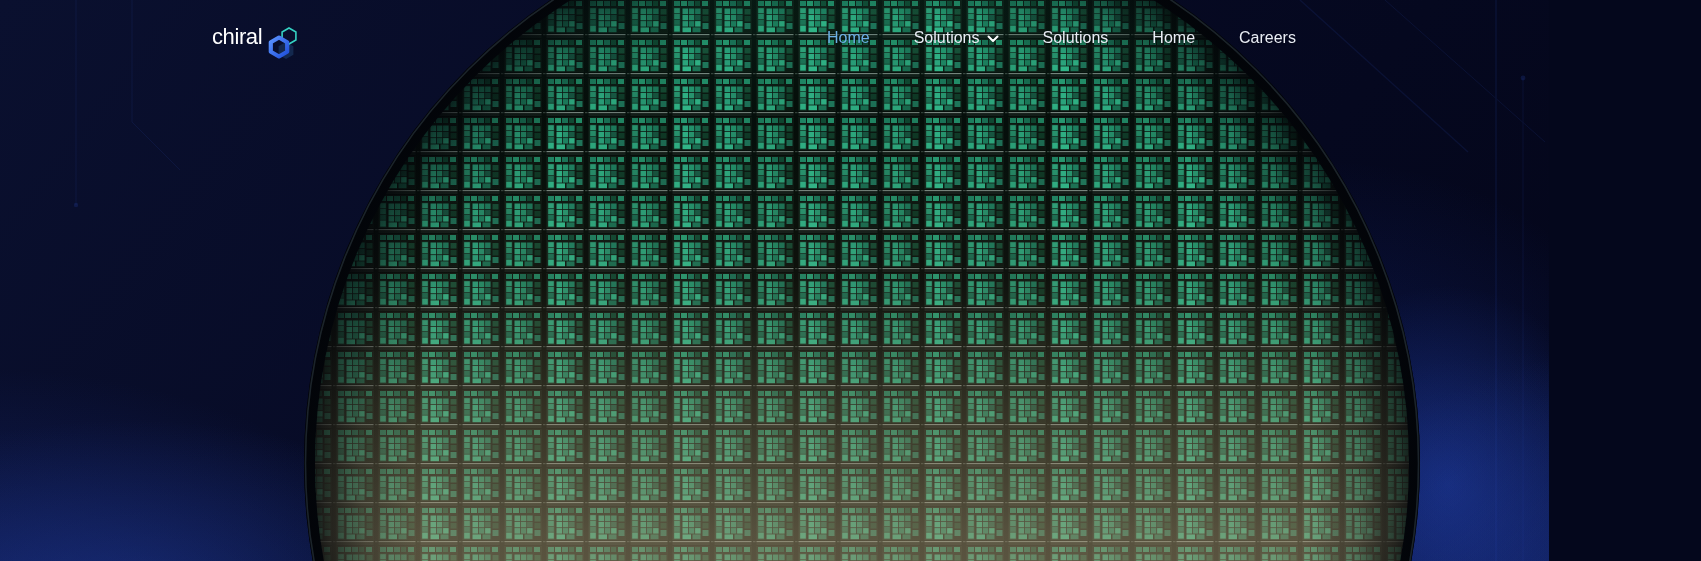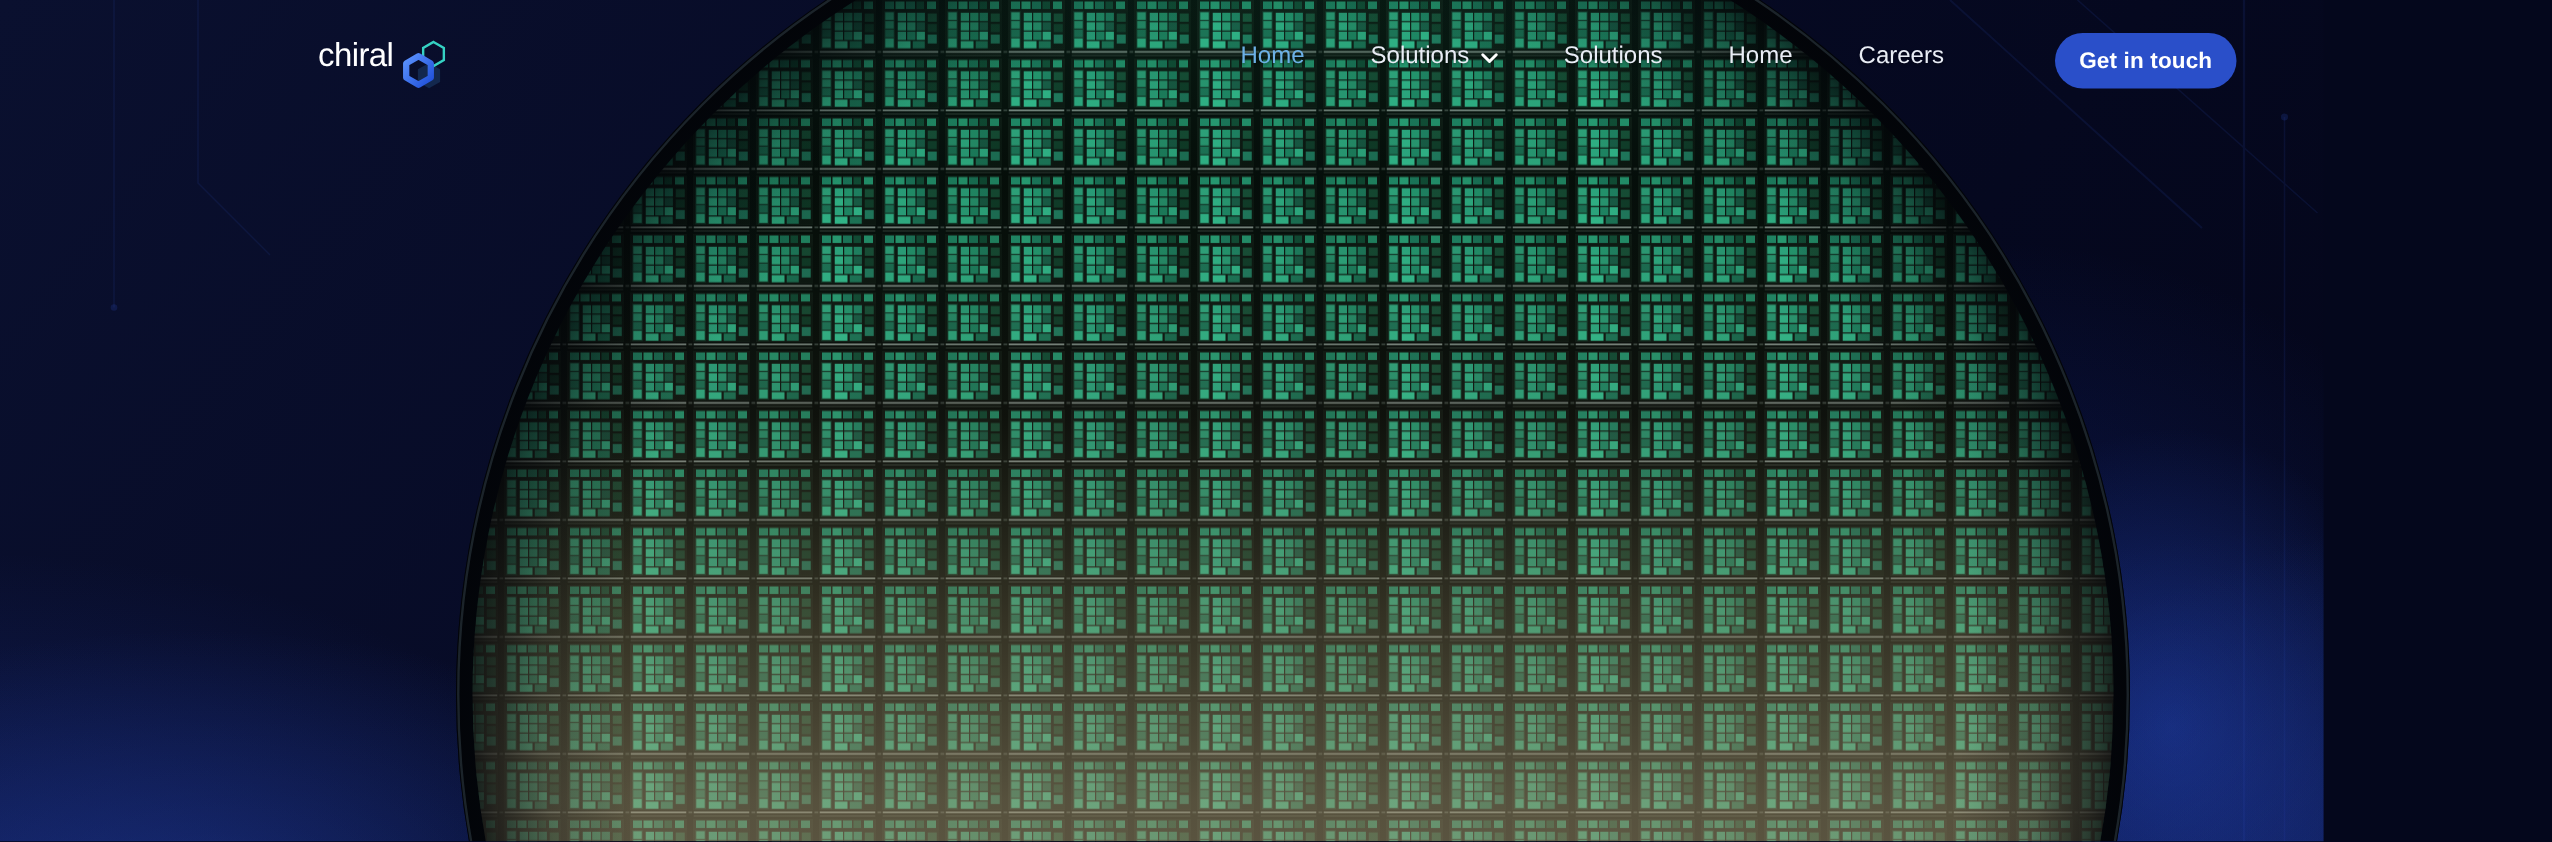--- a/index.html
+++ b/index.html
@@ -169,16 +169,15 @@
         <span>Solutions</span>
         <svg class="chev" width="12" height="8" viewBox="0 0 12 8">
           <polyline points="1.5,1.5 6,6 10.5,1.5" fill="none" stroke="#ffffff" stroke-width="2" stroke-linecap="round" stroke-linejoin="round"></polyline>
         </svg>
       </a>
       <a class="nav-link">Solutions</a>
       <a class="nav-link">Home</a>
       <a class="nav-link">Careers</a>
     </nav>
 
-    <button class="cta">Get in touch</button>
   </header>
 
 </div>
 
 </body></html>

